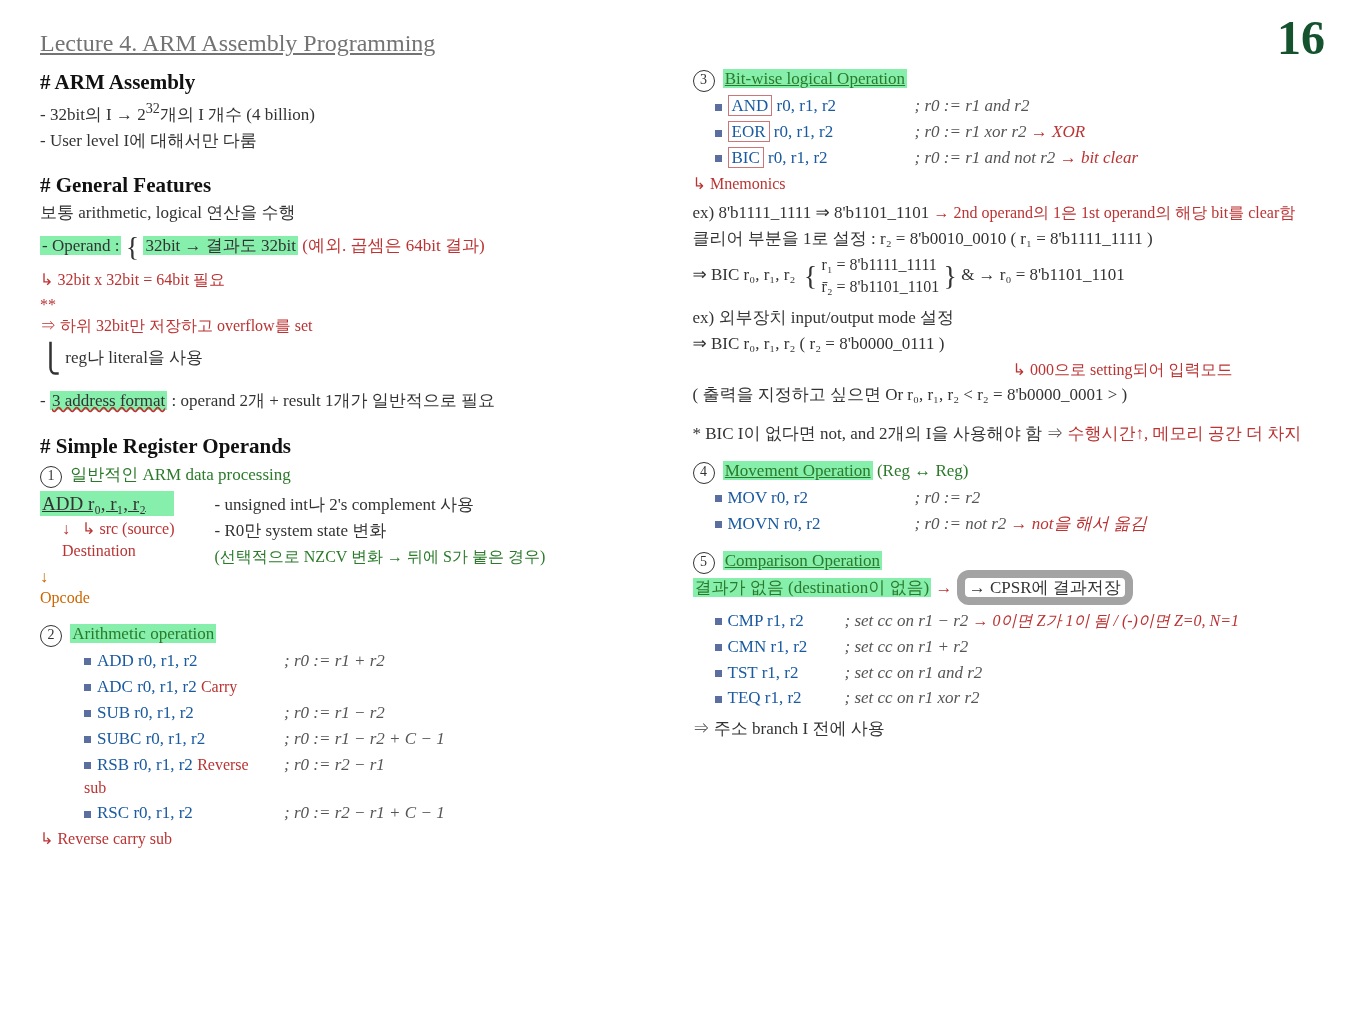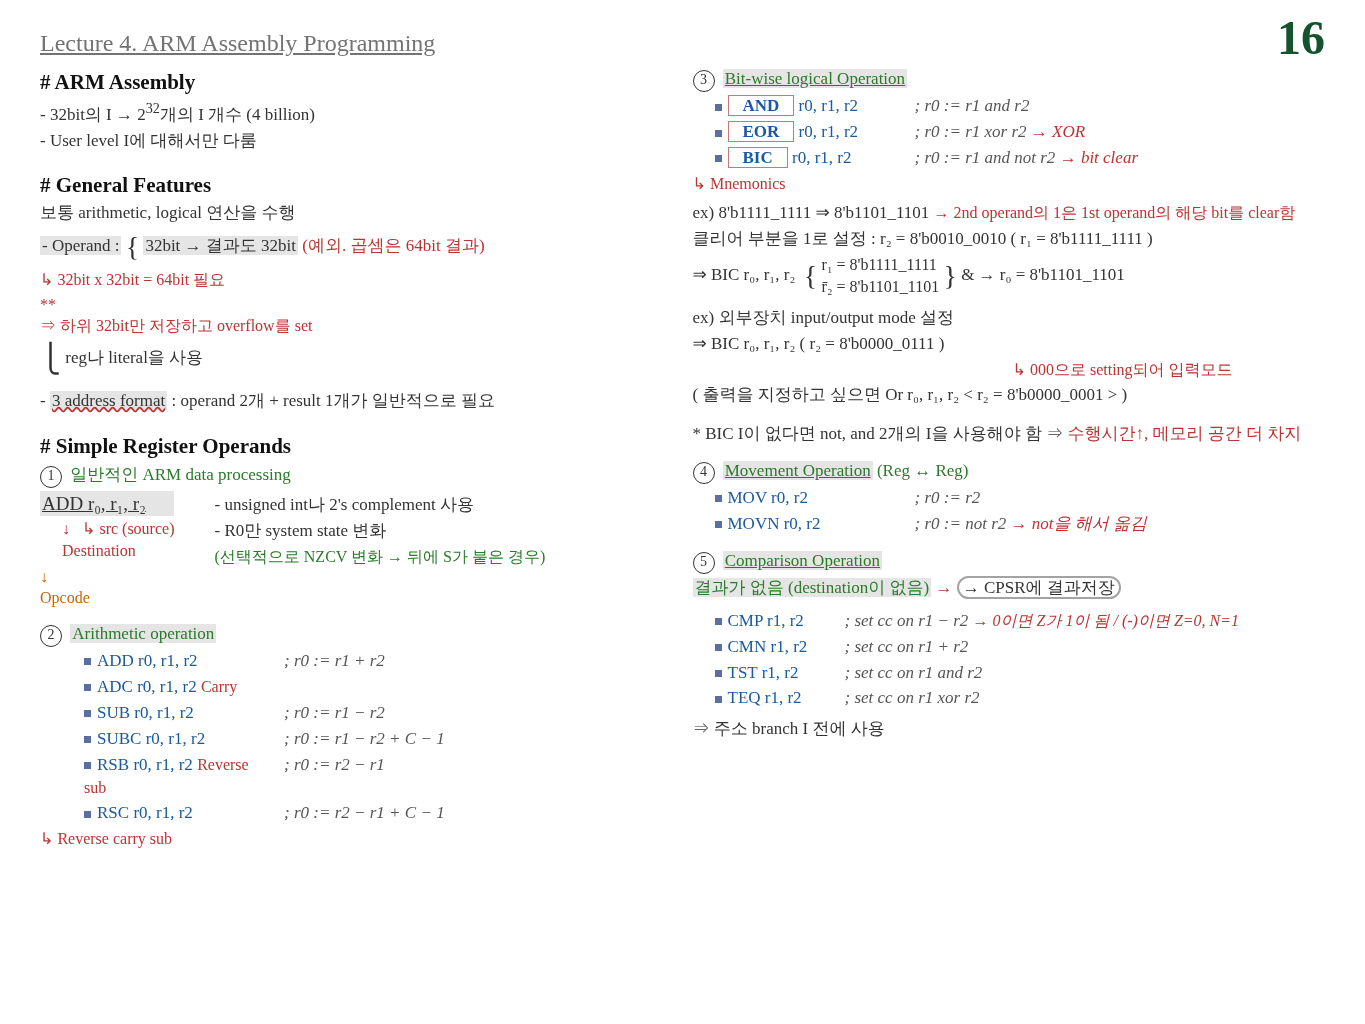--- a/index.html
+++ b/index.html
@@ -34,22 +34,22 @@
   }
   .col {
     flex: 1;
     min-width: 0;
   }
   .head {
     font-size: 21px;
     font-weight: bold;
     color: #111;
   }
-  .hl-y { background: #e5e5e5; padding: 0 2px; }
-  .hl-bx { border: 1.5px solid #c77; padding: 0 14px; font-weight: bold; }
+  .hl-y { background: #86efac; padding: 0 2px; }
+  .hl-bx { border: 1.5px solid #c77; padding: 0 3px; }
   .red { color: #b33; }
   .org { color: #c60; }
   .grn { color: #2a7a2a; }
   .indent1 { margin-left: 22px; }
   .indent2 { margin-left: 44px; }
   .indent3 { margin-left: 66px; }
   .indent4 { margin-left: 88px; }
   .line { margin: 3px 0; line-height: 1.35; }
   .small { font-size: 16px; }
   .und { text-decoration: underline; }
@@ -215,21 +215,21 @@
         </div>
       </div>
 
   <div class="line" style="margin-top:14px">
     <span class="circ">5</span>
     <span class="hl-y grn und">Comparison Operation</span>
   </div>
   <div class="line indent2">
     <span class="hl-y grn">결과가 없음 (destination이 없음)</span>
     <span class="red"> → </span>
-    <span style="border:2px solid #a3a3a3;border-radius:12px;padding:0 4px;">→ CPSR에 결과저장</span>
+    <span style="border:8px solid #a3a3a3;border-radius:12px;padding:0 4px;">→ CPSR에 결과저장</span>
   </div>
   <div class="indent1" id="cp-list" style="margin-top:10px">
         <div class="op-line line">
           <span class="op-left" style="width:120px"><span class="sq"></span>CMP r1, r2</span>
           <span class="op-right">; set cc on r1 − r2 <span class="red small">→ 0이면 Z가 1이 됨 / (-)이면 Z=0, N=1</span></span>
         </div>
         <div class="op-line line">
           <span class="op-left" style="width:120px"><span class="sq"></span>CMN r1, r2</span>
           <span class="op-right">; set cc on r1 + r2 </span>
         </div>

